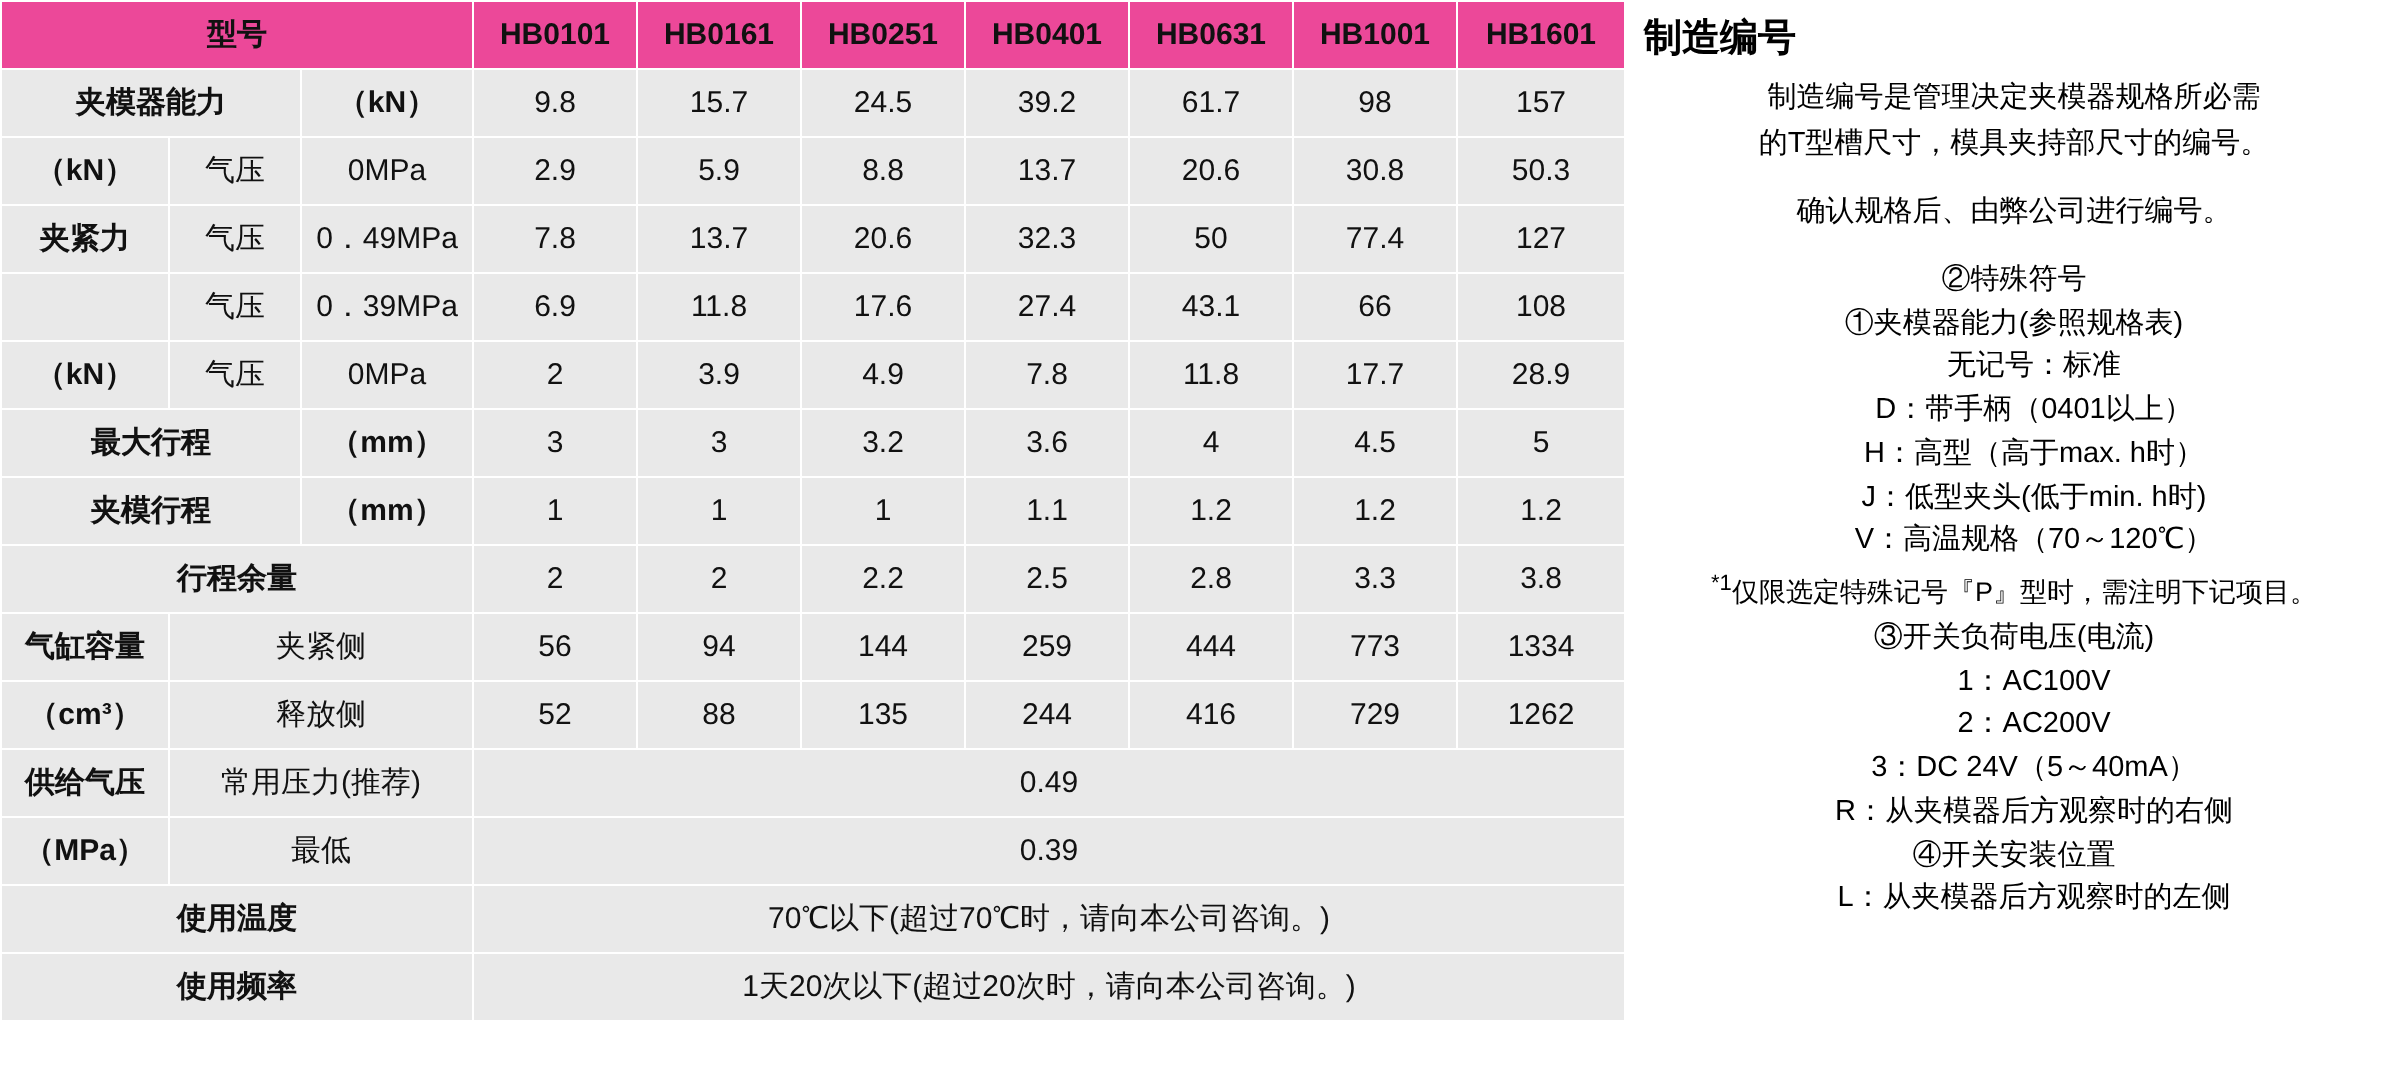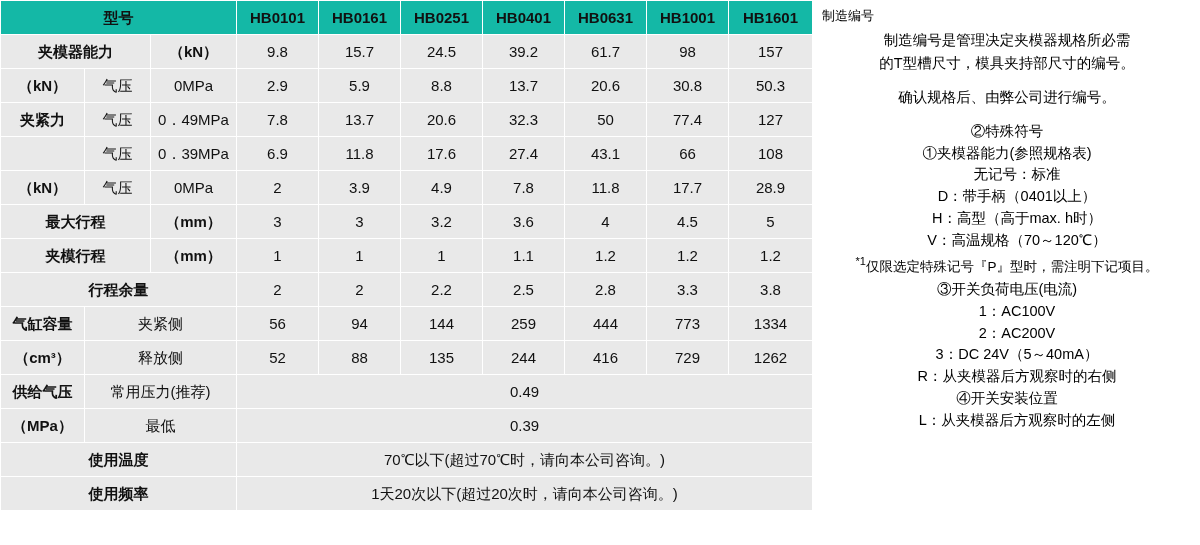--- a/index.html
+++ b/index.html
@@ -32,21 +32,21 @@
     background: #e9e9e9;
     padding: 2px 4px;
     text-align: center;
     vertical-align: middle;
     height: 34px;
     line-height: 1.15;
     color: #111;
     white-space: nowrap;
   }
   table.spec td.hdr {
-    background: #14b8a6;
+    background: #ec4899;
     font-weight: bold;
   }
   td.lbl {
     text-align: left;
     padding-left: 6px;
     font-weight: bold;
     background: #e3e3e3;
   }
   td.lbl-sub {
     text-align: left;
@@ -64,23 +64,23 @@
   td.wide { background: #ededed; }
 
   
   .notes {
     width: 388px;
     padding: 6px 8px 0 10px;
     font-size: 14.5px;
     line-height: 1.5;
   }
   .notes h2 {
-    font-size: 13px;
+    font-size: 19px;
     margin: 0 0 4px 0;
-    font-weight: normal;
+    font-weight: bold;
   }
   .notes p {
     margin: 0 0 2px 0;
     text-align: center;
   }
   .notes .gap { height: 10px; }
   .notes .item { margin: 0; }
   .notes .indent1 { padding-left: 20px; }
   .notes .indent2 { padding-left: 20px; }
   .notes .footnote { font-size: 13.5px; margin-top: 2px; }
@@ -272,20 +272,21 @@
     <p>制造编号是管理决定夹模器规格所必需</p>
     <p>的T型槽尺寸，模具夹持部尺寸的编号。</p>
     <div class="gap"></div>
     <p>确认规格后、由弊公司进行编号。</p>
     <div class="gap"></div>
     <p class="item">②特殊符号</p>
     <p class="item">①夹模器能力(参照规格表)</p>
     <p class="item indent1">无记号：标准</p>
     <p class="item indent1">D：带手柄（0401以上）</p>
     <p class="item indent1">H：高型（高于max. h时）</p>
+    <p class="item indent1">J：低型夹头(低于min. h时)</p>
     <p class="item indent1">V：高温规格（70～120℃）</p>
     <p class="footnote"><span class="fnmark">*1</span><span>仅限选定特殊记号『P』型时，需注明下记项目。</span></p>
     <p class="item">③开关负荷电压(电流)</p>
     <p class="item indent2">1：AC100V</p>
     <p class="item indent2">2：AC200V</p>
     <p class="item indent2">3：DC 24V（5～40mA）</p>
     <p class="item indent2">R：从夹模器后方观察时的右侧</p>
     <p class="item">④开关安装位置</p>
     <p class="item indent2">L：从夹模器后方观察时的左侧</p>
   </div>

